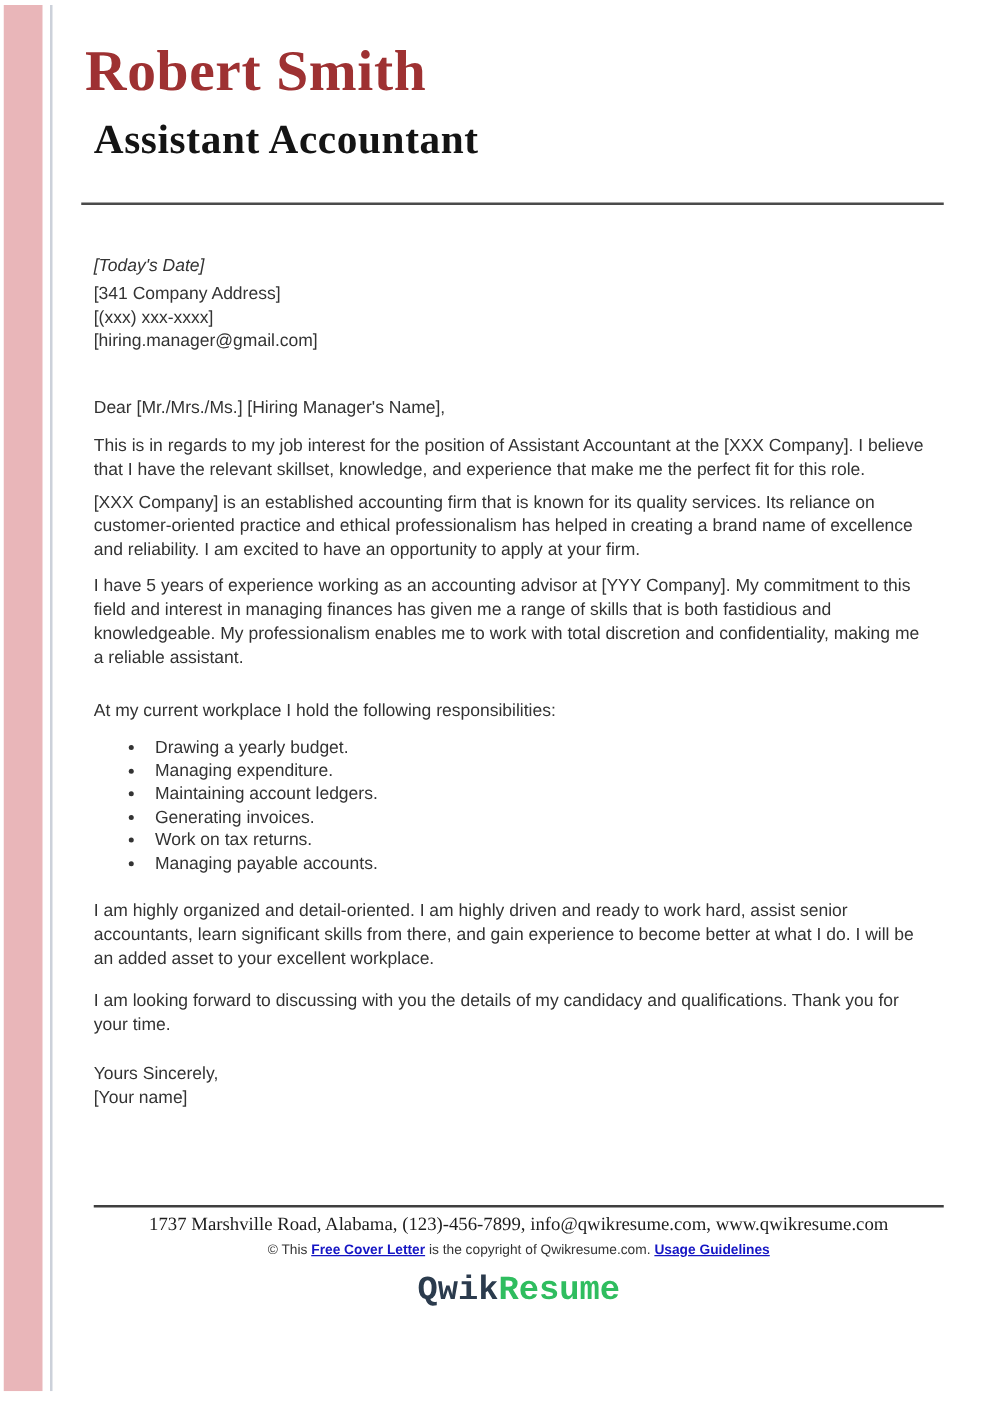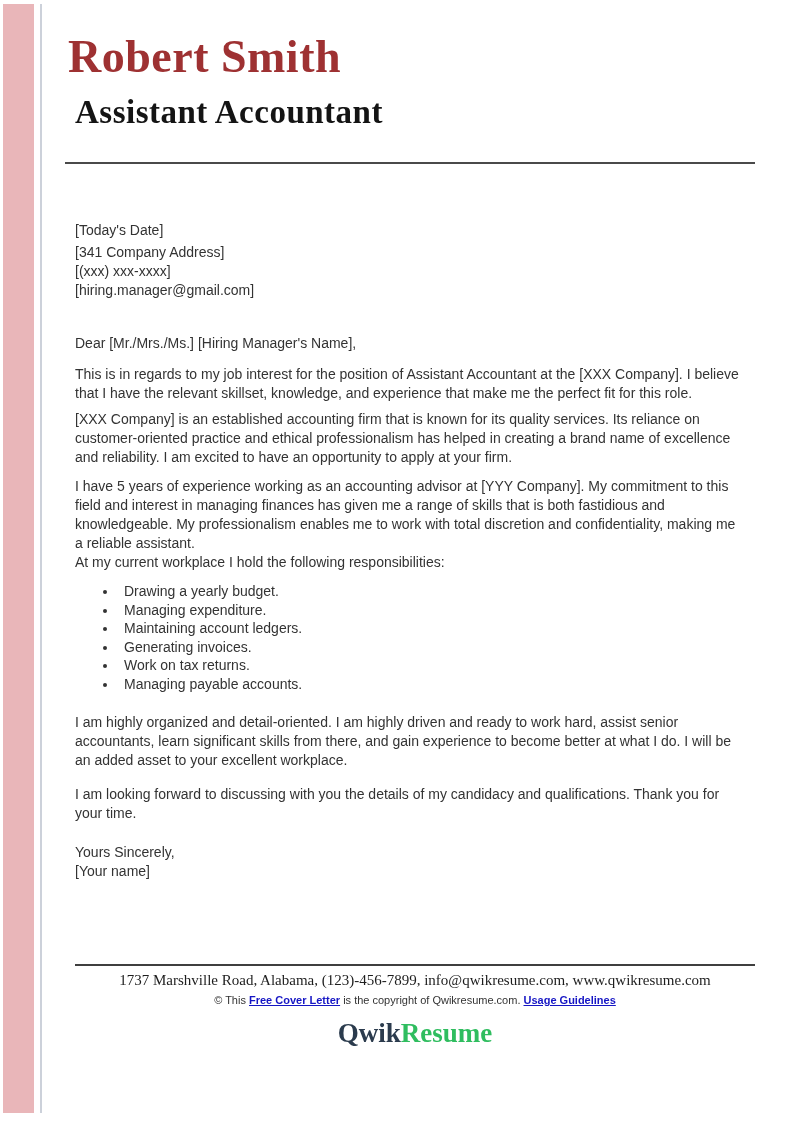--- a/index.html
+++ b/index.html
@@ -17,45 +17,45 @@
   .name {
     margin:34px 0 0 -7px; font-family:"Liberation Serif", serif; font-weight:bold;
     font-size:46px; line-height:46px; color:#9e3132; letter-spacing:0.5px;
   }
   .role {
     margin:16px 0 0 0; font-family:"Liberation Serif", serif; font-weight:bold;
     font-size:33px; line-height:33px; color:#141414; letter-spacing:0.5px;
   }
   .rule { margin:33px 0 0 -10px; width:690px; height:2px; background:#4a4a4a; }
 
-  .date-line { margin-top:57px; }
+  .date-line { margin-top:39px;font-style:italic; }
   .addr-block { margin-top:3px; }
   .salutation { margin-top:34px; }
   .p1 { margin:12px 0 0 0; }
   .p2 { margin:7px 0 0 0; }
   .p3 { margin:10px 0 0 0; }
-  .resp-intro { margin-top:0; }
+  .resp-intro { margin-top:24px; }
   .resp-list { margin:10px 0 0 0; padding:0 0 0 43px; list-style-type:disc; }
   .resp-list li { line-height:18.5px; padding-left:6px; }
   .p4 { margin:20px 0 0 0; }
   .p5 { margin:15px 0 0 0; }
   .signoff { margin-top:20px; }
   .signature { margin-top:0; }
 
   .footer { position:absolute; left:75px; top:964px; width:680px; text-align:center; }
   .footer-rule { width:680px; height:2px; background:#3f3f3f; }
   .footer-contact {
     margin-top:5px; font-family:"Liberation Serif", serif; font-size:15px;
     line-height:18px; color:#1d1d1d;
   }
   .footer-copy { margin-top:4px; font-size:11px; line-height:14px; color:#333333; }
   .footer-copy .link {
     color:#1515c4; font-weight:bold; text-decoration:underline; cursor:pointer;
   }
-  .logo { margin-top:11px; font-family:Liberation Serif, serif; font-weight:bold; font-size:27px; line-height:30px; }
+  .logo { margin-top:11px; font-family:Liberation Mono, monospace; font-weight:bold; font-size:27px; line-height:30px; }
   .logo-qwik   { color:#2b3b4d; }
   .logo-resume { color:#2fbd5f; }
 </style>
 </head>
 <body>
 
 <div class="page">
   <div class="stripe"></div>
   <div class="vline"></div>
 

